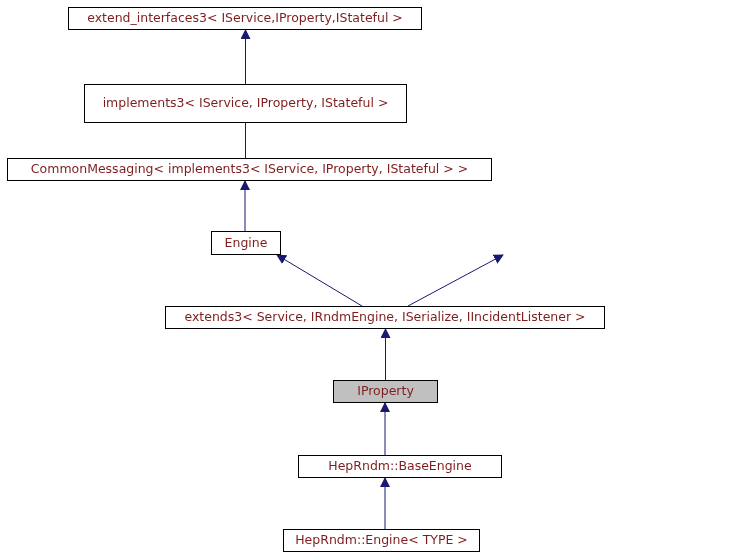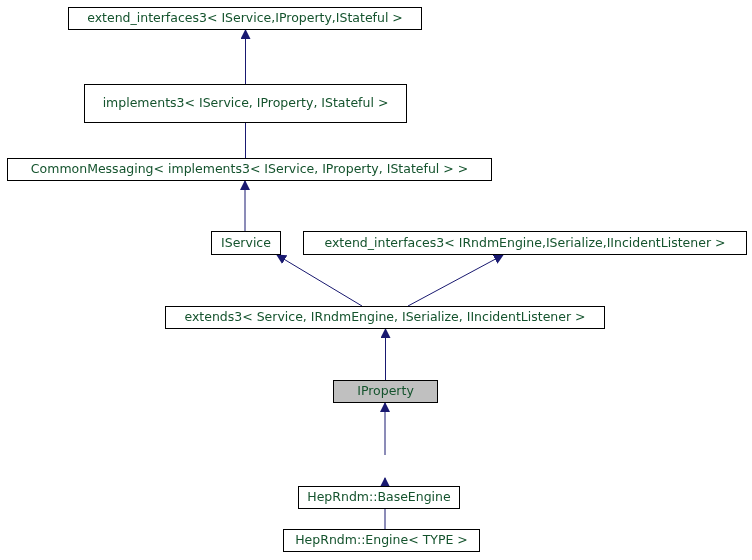--- a/index.html
+++ b/index.html
@@ -21,21 +21,21 @@
     top: 0;
     width: 752px;
     height: 560px;
     pointer-events: none;
   }
   .node {
     position: absolute;
     box-sizing: border-box;
     border: 1px solid #000000;
     background: #ffffff;
-    color: #14532d;
+    color: #7f1d1d;
     font-size: 12.5px;
     line-height: 1;
     display: flex;
     align-items: center;
     justify-content: center;
     white-space: nowrap;
     cursor: pointer;
   }
   .node.highlighted {
     background: #c0c0c0;
@@ -57,19 +57,18 @@
       <line x1="245" y1="231" x2="245" y2="181" stroke="#191970" stroke-width="1" marker-end="url(#arrowhead)"></line>
       <line x1="362" y1="306" x2="277" y2="255" stroke="#191970" stroke-width="1" marker-end="url(#arrowhead)"></line>
       <line x1="408" y1="306" x2="503" y2="255" stroke="#191970" stroke-width="1" marker-end="url(#arrowhead)"></line>
       <line x1="385.5" y1="380" x2="385.5" y2="329" stroke="#191970" stroke-width="1" marker-end="url(#arrowhead)"></line>
       <line x1="385" y1="455" x2="385" y2="403" stroke="#191970" stroke-width="1" marker-end="url(#arrowhead)"></line>
       <line x1="385" y1="529" x2="385" y2="478" stroke="#191970" stroke-width="1" marker-end="url(#arrowhead)"></line>
     </svg>
     <div class="node" style="left: 68px; top: 7px; width: 354px; height: 23px;">extend_interfaces3&lt; IService,IProperty,IStateful &gt;</div>
     <div class="node" style="left: 84px; top: 84px; width: 323px; height: 39px;">implements3&lt; IService, IProperty, IStateful &gt;</div>
     <div class="node" style="left: 7px; top: 158px; width: 485px; height: 23px;">CommonMessaging&lt; implements3&lt; IService, IProperty, IStateful &gt; &gt;</div>
-    <div class="node" style="left: 211px; top: 231px; width: 70px; height: 24px;">IService</div>
-    <div class="node" style="left: 303px; top: 231px; width: 444px; height: 24px;">extend_interfaces3&lt; IRndmEngine,ISerialize,IIncidentListener &gt;</div>
+    <div class="node" style="left: 211px; top: 231px; width: 70px; height: 24px;">Engine</div>
     <div class="node" style="left: 165px; top: 306px; width: 440px; height: 23px;">extends3&lt; Service, IRndmEngine, ISerialize, IIncidentListener &gt;</div>
     <div class="node highlighted" style="left: 333px; top: 380px; width: 105px; height: 23px;">IProperty</div>
-    <div class="node" style="left: 298px; top: 455px; width: 162px; height: 23px; margin-top: 31px;">HepRndm::BaseEngine</div>
+    <div class="node" style="left: 298px; top: 455px; width: 204px; height: 23px;">HepRndm::BaseEngine</div>
     <div class="node" style="left: 283px; top: 529px; width: 197px; height: 23px;">HepRndm::Engine&lt; TYPE &gt;</div>
   </div>
 
 </body></html>

